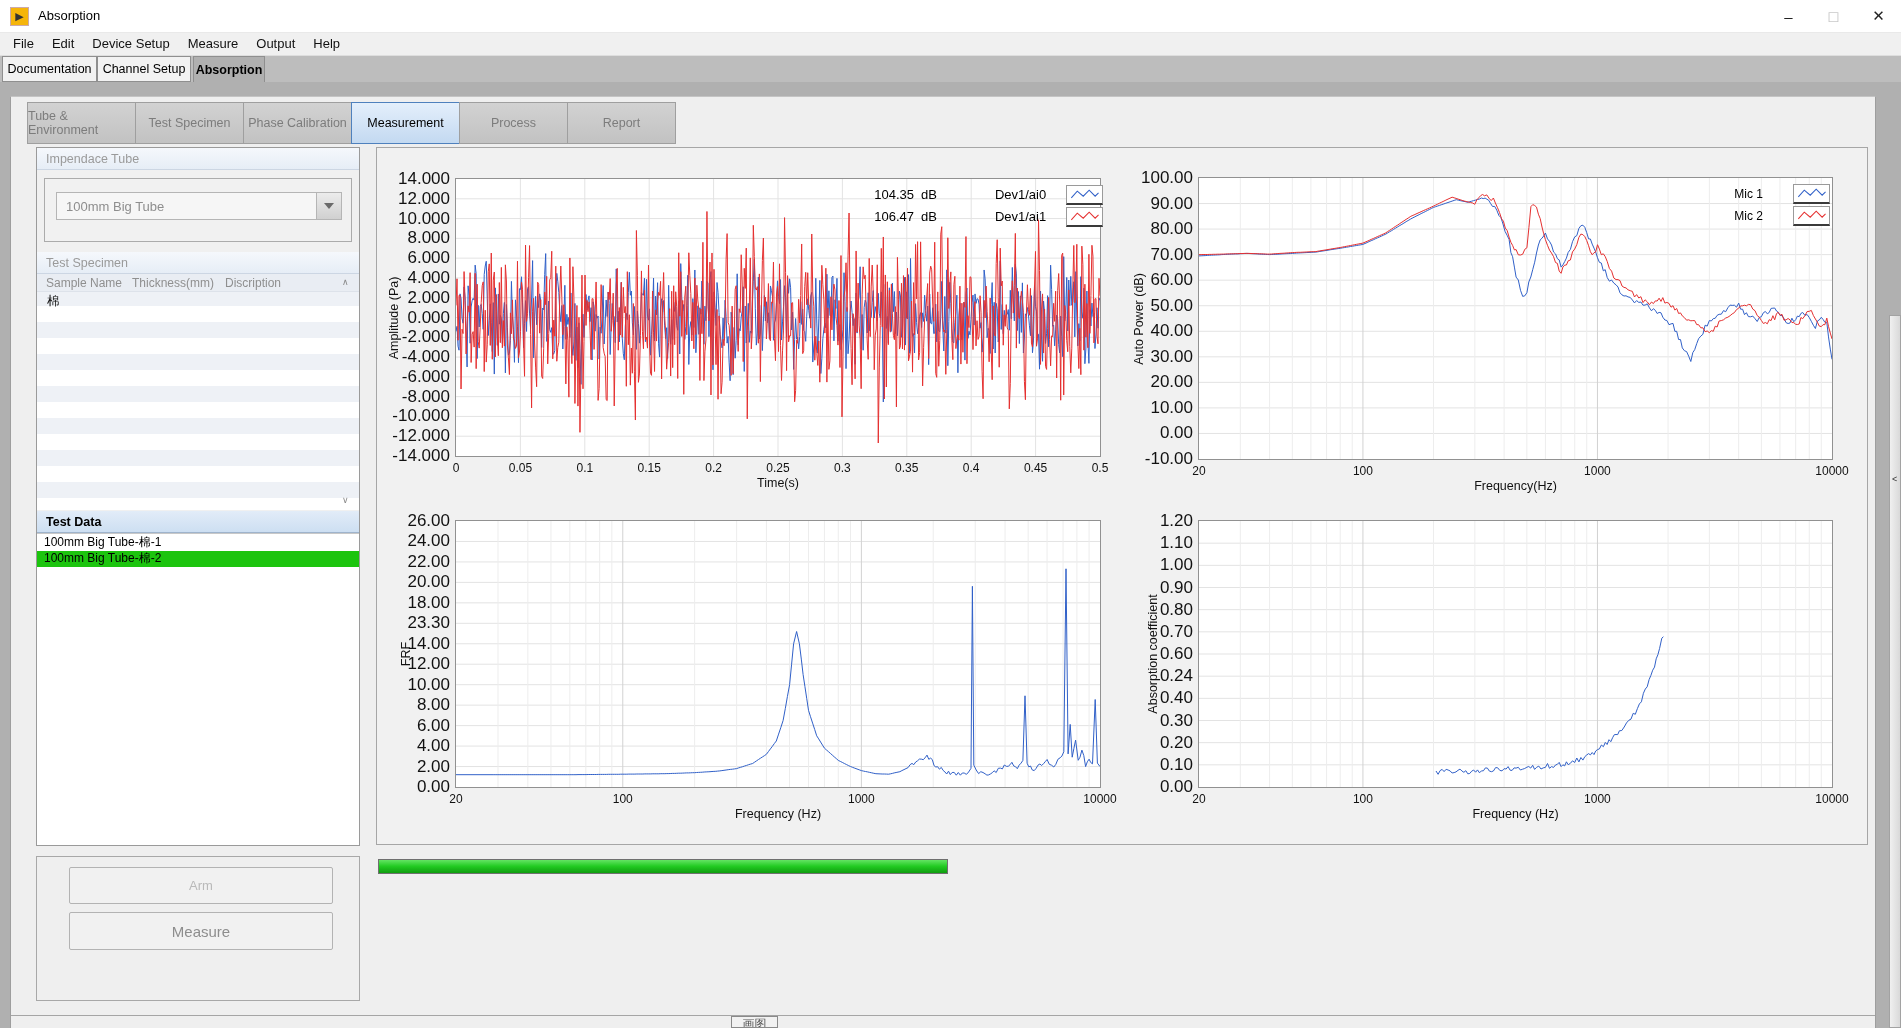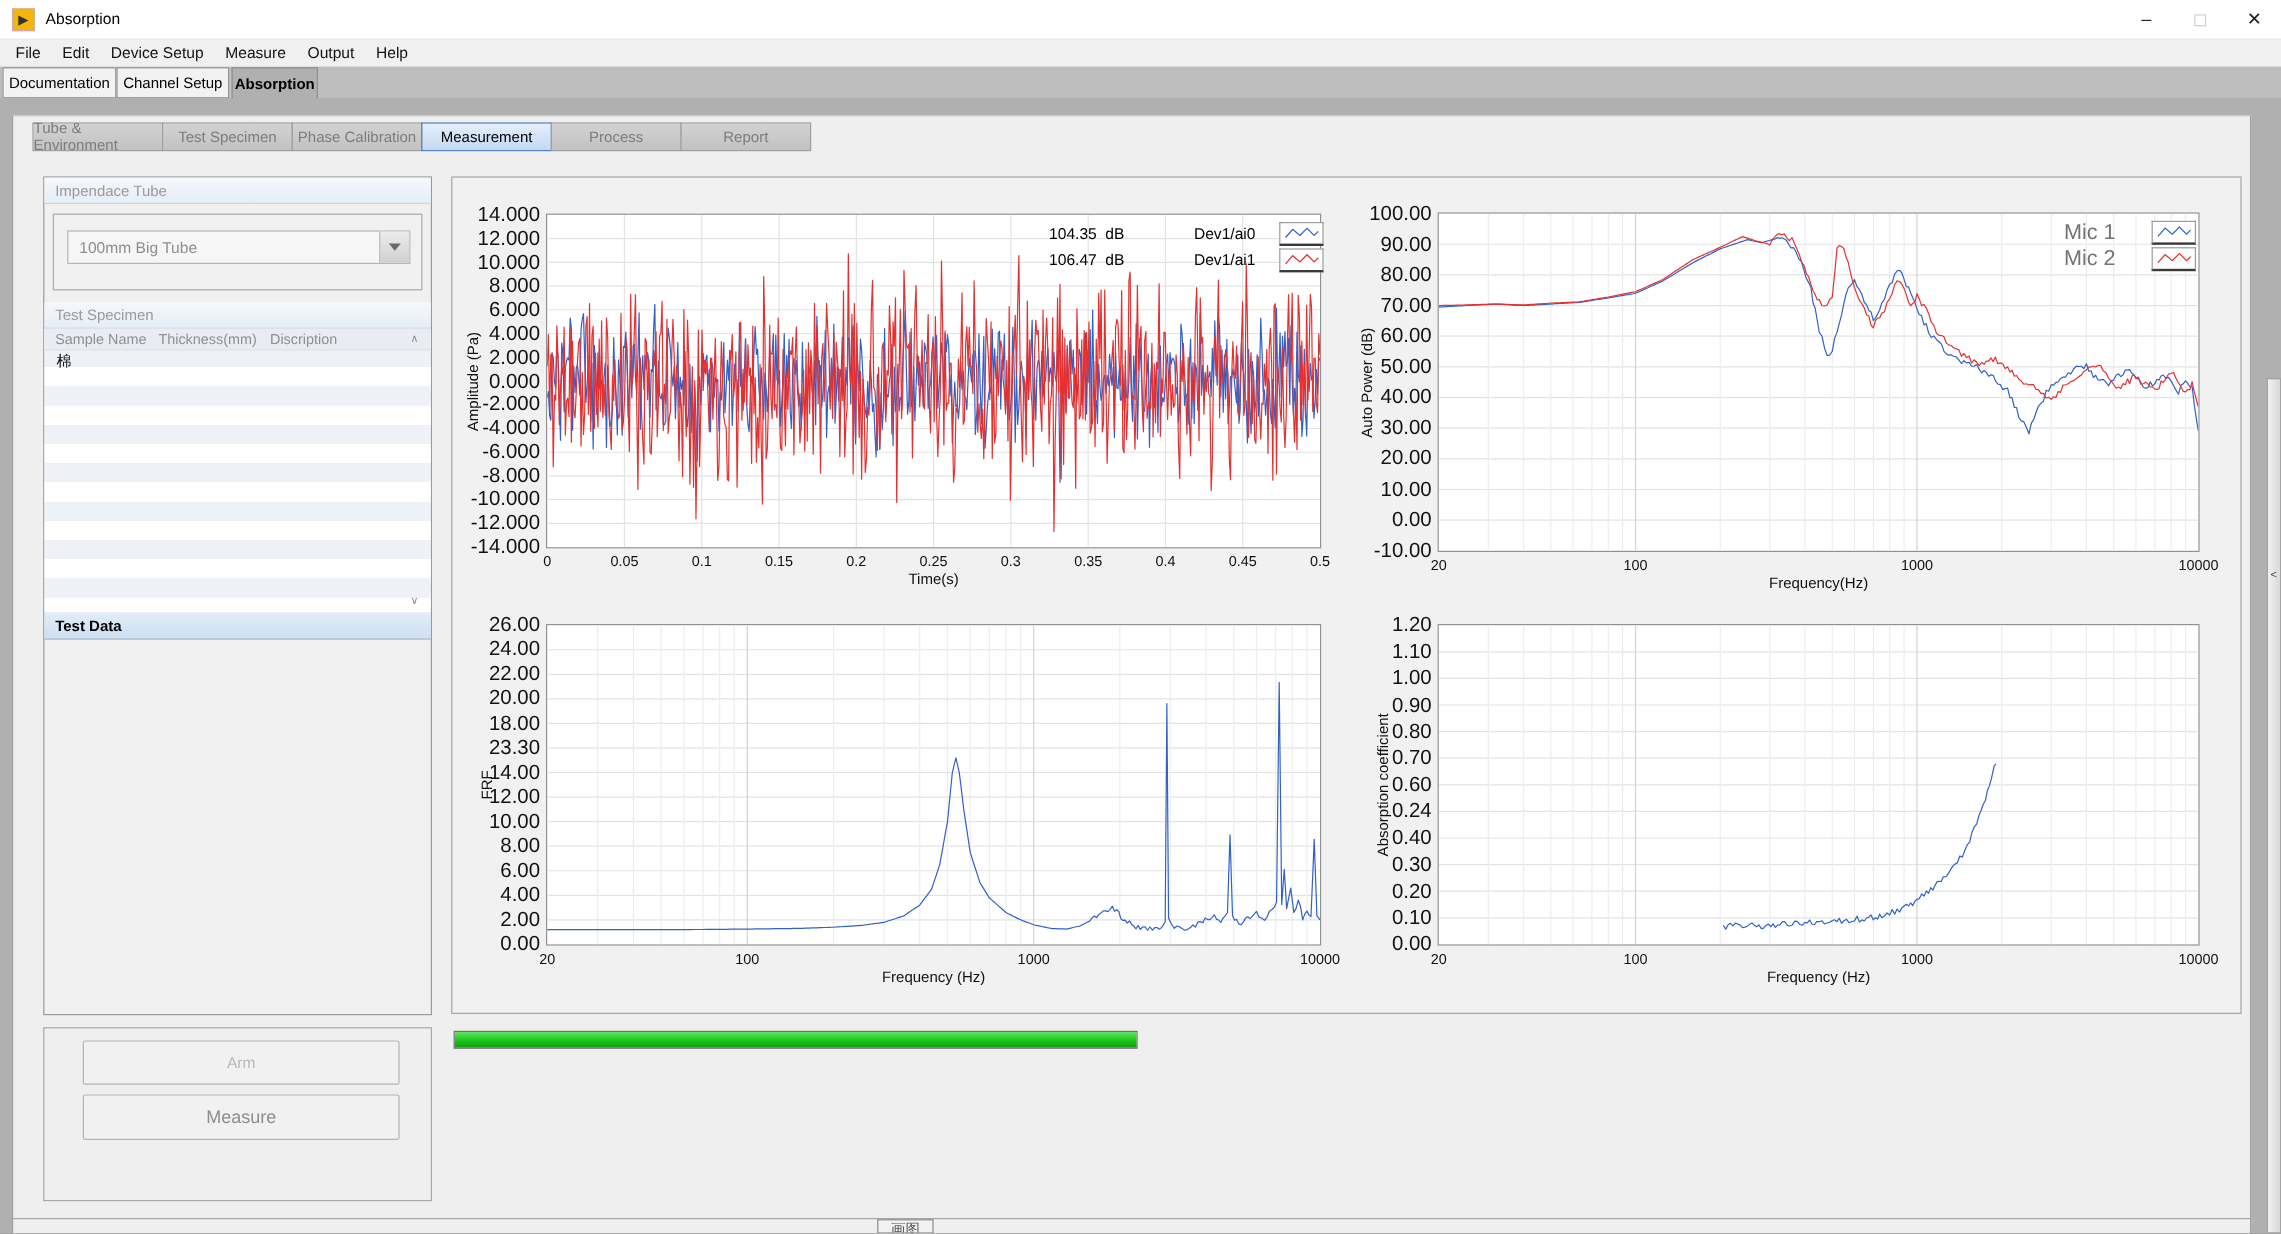--- a/index.html
+++ b/index.html
@@ -24,21 +24,21 @@
   .tab1 { position:absolute; top:0; height:26px; background:#f2f2f2; border:1px solid #8f8f8f; font-size:12.5px; color:#000; display:flex; align-items:center; justify-content:center; }
   #tab1-0 { left:2px; width:95px; }
   #tab1-1 { left:97px; width:94px; }
   #tab1-2 { left:193px; width:72px; background:#b0b0b0; border-bottom:1px solid #b0b0b0; height:27px; font-weight:bold; }
   .band { position:absolute; left:0; top:82px; width:100%; height:14px; background:#b0b0b0; }
 
   
   .page { position:absolute; left:10px; top:96px; width:1866px; height:932px; background:#efefef; border-left:1px solid #9e9e9e; border-right:1px solid #9e9e9e; border-top:1px solid #c4c4c4; }
 
   
-  .subtab { position:absolute; top:102px; height:24px; width:109px; background:linear-gradient(#d2d2d2,#c2c2c2); border:1px solid #9f9f9f; color:#7c7c7c; font-size:12.5px; display:flex; align-items:center; justify-content:center; }
+  .subtab { position:absolute; top:102px; height:42px; width:109px; background:linear-gradient(#d2d2d2,#c2c2c2); border:1px solid #9f9f9f; color:#7c7c7c; font-size:12.5px; display:flex; align-items:center; justify-content:center; }
   .subtab.active { background:linear-gradient(#e4effb,#c3d9f1); border:1px solid #4f81bd; color:#000; }
   #stab-0{left:27px} #stab-1{left:135px} #stab-2{left:243px} #stab-3{left:351px} #stab-4{left:459px} #stab-5{left:567px}
 
   
   .panel-outer { position:absolute; left:36px; top:147px; width:324px; height:699px; border:1px solid #9a9a9a; background:#f0f0f0; }
   .hdr { position:absolute; font-size:12.5px; color:#9a9a9a; background:linear-gradient(#f5f8fc,#e6edf6); border-bottom:1px solid #ccd6e3; display:flex; align-items:center; padding-left:9px; }
   #hdr-tube { left:37px; top:148px; width:322px; height:22px; }
   #hdr-spec { left:37px; top:252px; width:322px; height:22px; }
   #hdr-data { left:37px; top:511px; width:322px; height:22px; color:#000; font-weight:bold; background:linear-gradient(#e2ecf8,#cddff2); border-bottom:1px solid #9fb4cc; }
   .combo-well { position:absolute; left:44px; top:178px; width:308px; height:64px; border:1px solid #ababab; background:#f1f1f1; }
@@ -77,21 +77,21 @@
   .ytitle { position:absolute; top:50%; transform:translate(-50%,-50%) rotate(-90deg); white-space:nowrap; font-size:12.5px; color:#111; }
   #chart-0 .ytitle { left:-62px; } #chart-1 .ytitle { left:-60px; }
   #chart-2 .ytitle { left:-50px; } #chart-3 .ytitle { left:-46px; }
   .legend { position:absolute; display:flex; flex-direction:column; gap:1px; }
   .lrow { display:flex; align-items:center; height:21px; }
   .legend-tl { left:408px; top:5px; }
   .legend-tr { right:2px; top:5px; }
   .lval { width:50px; text-align:right; font-size:13px; color:#000; }
   .lunit { margin-left:7px; font-size:13px; color:#000; }
   .lname { margin-left:58px; width:62px; font-size:13px; color:#000; }
-  .lname-r { width:50px; text-align:right; font-size:18px; color:#737373; }
+  .lname-r { width:50px; text-align:right; font-size:12px; color:#000000; }
   .licon { margin-left:9px; width:37px; height:20px; background:#fff; border:1px solid #9a9a9a; border-bottom:2px solid #3a3a3a; }
   .legend-tr .licon { margin-left:30px; }
 
   
   .progress { position:absolute; left:378px; top:859px; width:570px; height:15px; border:1px solid #6f6f6f; background:#e8e8e8; }
   .progress-fill { height:100%; background:linear-gradient(#63e463,#22cb22 48%,#0f9d0f); }
   .right-gutter { position:absolute; left:1877px; top:96px; width:24px; height:932px; background:#b0b0b0; }
   .scroll-thumb { position:absolute; left:12px; top:219px; width:12px; height:713px; background:linear-gradient(90deg,#f0f0f0,#d9d9d9); border:1px solid #a2a2a2; }
   .scroll-chevron { position:absolute; left:2px; top:158px; font-size:9px; color:#333; }
   .bottom-line { position:absolute; left:11px; top:1015px; width:1864px; border-top:1px solid #a5a5a5; }
@@ -150,20 +150,24 @@
       <span class="spec-col" style="left:9px">Sample Name</span>
       <span class="spec-col" style="left:95px">Thickness(mm)</span>
       <span class="spec-col" style="left:188px">Discription</span>
     </div>
     <span class="tbl-arrow" style="top:3px">∧</span>
     <span class="tbl-arrow" style="top:221px">∨</span>
     <span class="spec-cell" style="left:10px;top:19px">棉</span>
   </div>
 
   <div class="hdr" id="hdr-data">Test Data</div>
+  <div class="testdata-list">
+    <div class="td-item" style="top:1px">100mm Big Tube-棉-1</div>
+    <div class="td-item sel" style="top:17px">100mm Big Tube-棉-2</div>
+  </div>
 
   <div class="actions-panel"></div>
   <div class="act-btn" id="btn-arm">Arm</div>
   <div class="act-btn" id="btn-measure">Measure</div>
 
   <div class="charts-panel"></div>
 
   <div class="chart" id="chart-0">
     <svg class="plot" viewBox="0 0 644 277">
         <line x1="0" y1="19.785714285714285" x2="644" y2="19.785714285714285" stroke="#e3e3e3" stroke-width="1"></line>

